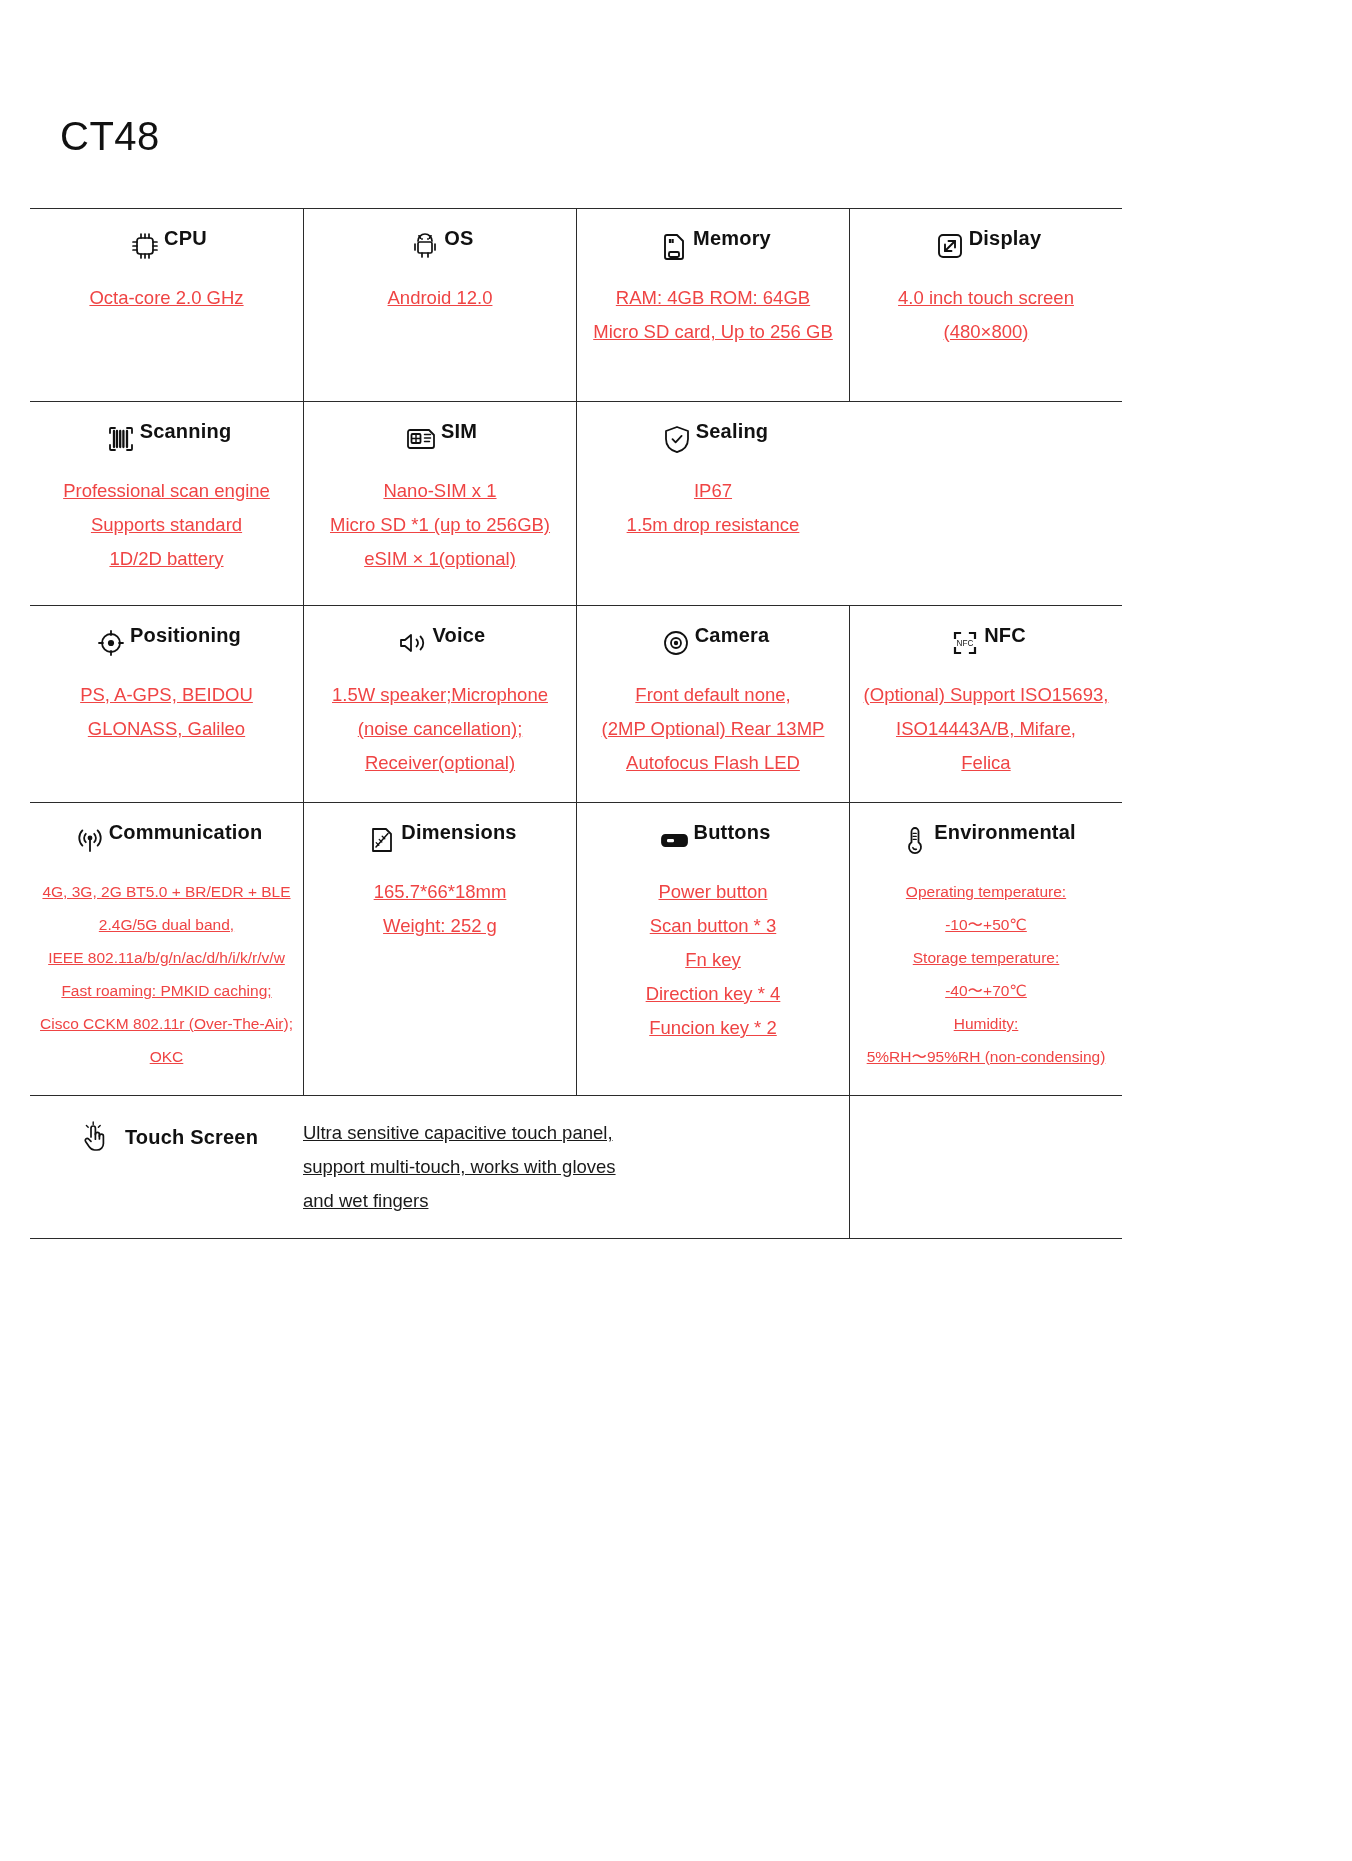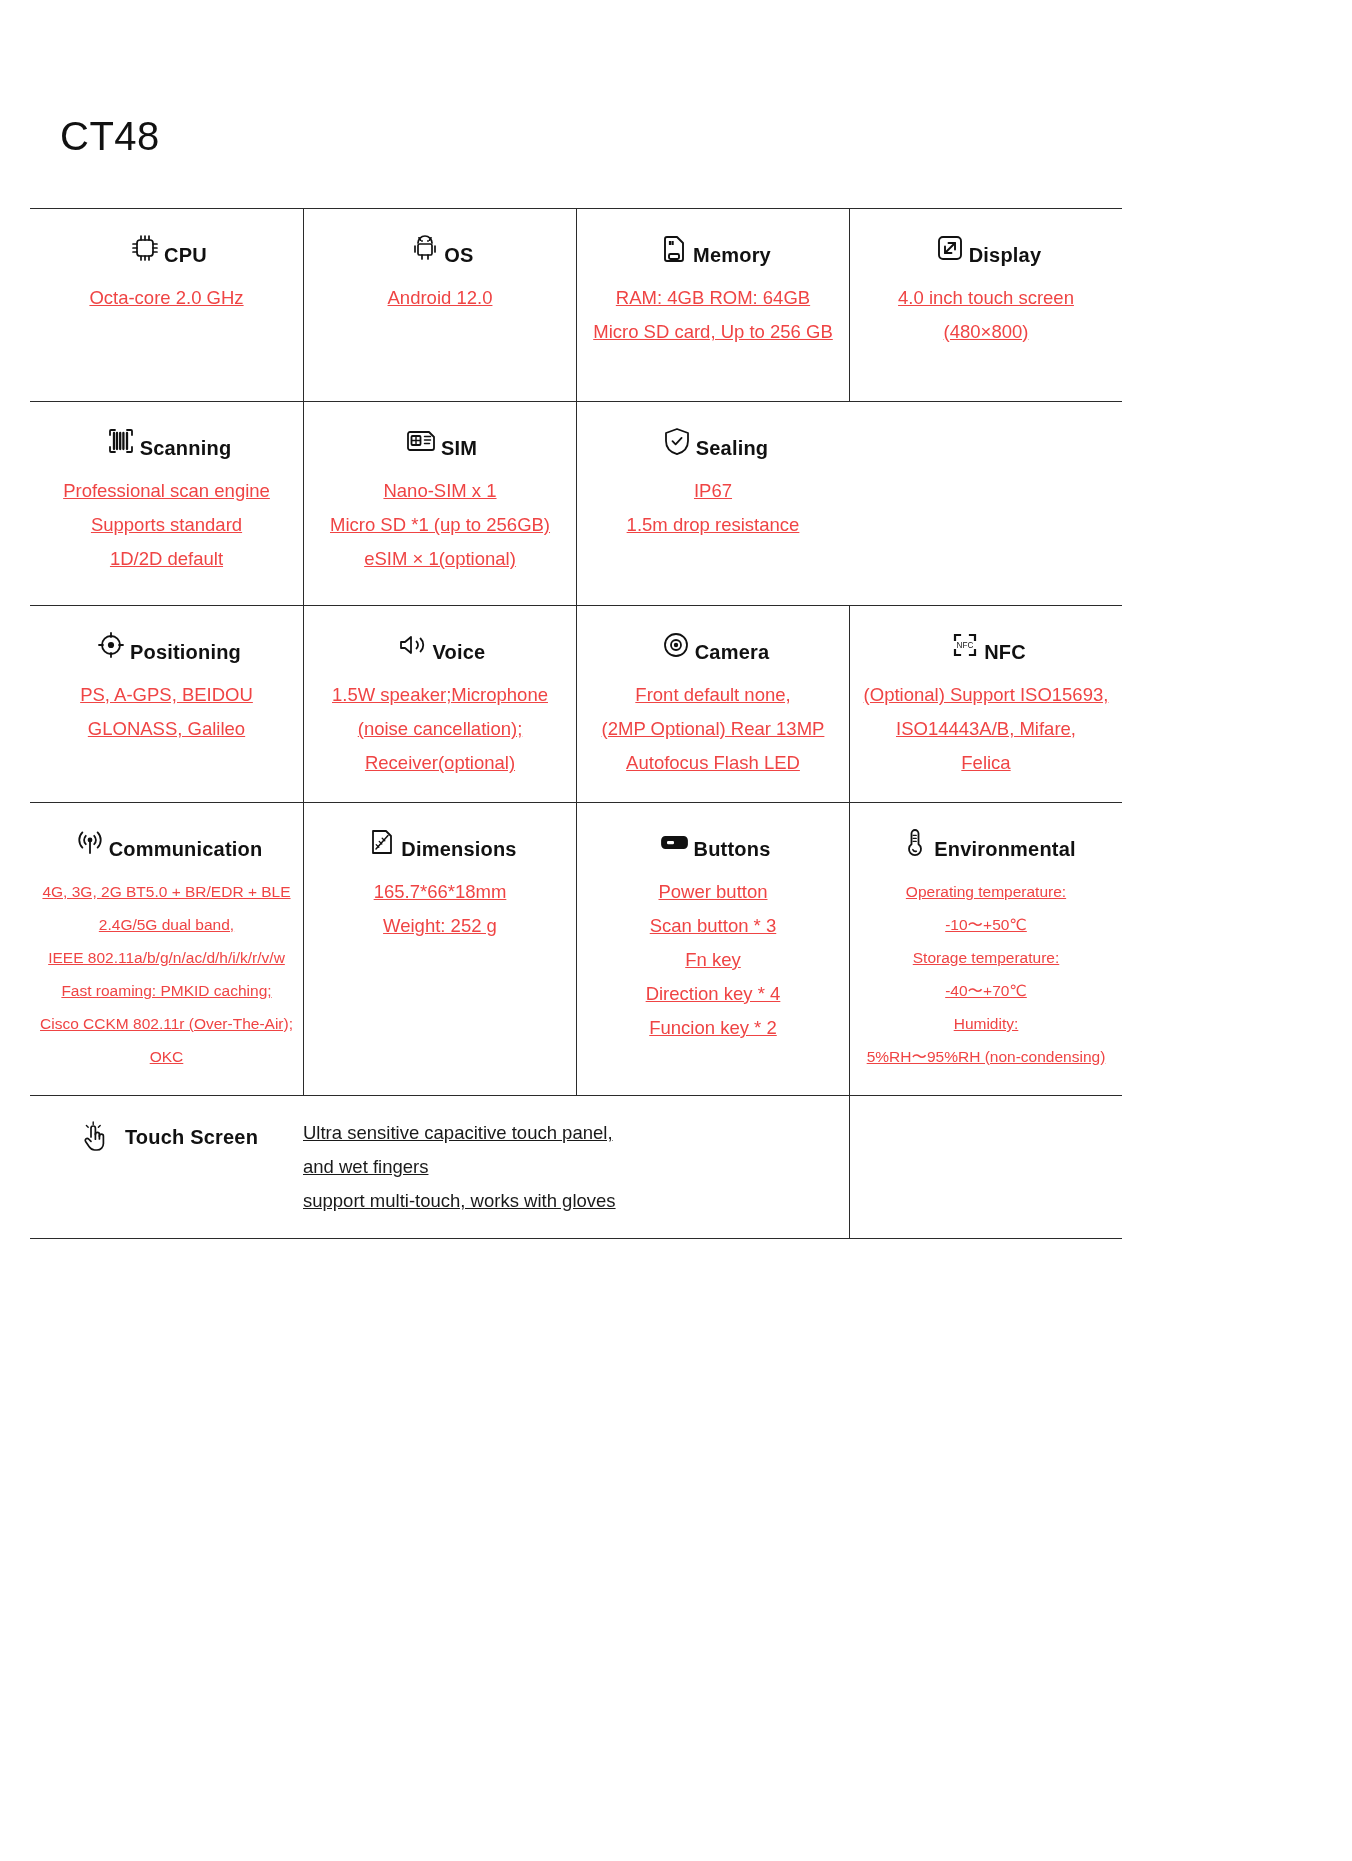--- a/index.html
+++ b/index.html
@@ -61,21 +61,21 @@
     flex-direction: column;
     align-items: center;
   }
   .cell.divider-left {
     border-left: 1px solid #2b2b2b;
   }
 
   
   .cell-head {
     display: flex;
-    align-items: flex-end;
+    align-items: flex-start;
     justify-content: center;
     gap: 0;
     min-height: 40px;
     margin-bottom: 14px;
   }
   .cell-title {
     font-size: 20px;
     font-weight: 700;
     color: #111;
     white-space: nowrap;
@@ -248,21 +248,21 @@
             <svg width="32" height="32" viewBox="0 0 32 32" fill="none" stroke="#111" stroke-width="1.8" stroke-linecap="round" stroke-linejoin="round">
               <path d="M10 5H6a1 1 0 0 0-1 1v4M22 5h4a1 1 0 0 1 1 1v4M10 27H6a1 1 0 0 1-1-1v-4M22 27h4a1 1 0 0 0 1-1v-4"></path>
               <path d="M9 8v16M12 8v16M15.2 8v16M18.4 8v16M22 8v16" stroke-width="2.3"></path>
             </svg>
           </span>
           <span class="cell-title">Scanning</span>
         </div>
         <div class="cell-body">
           <span class="ln">Professional scan engine</span>
           <span class="ln">Supports standard</span>
-          <span class="ln">1D/2D default</span>
+          <span class="ln">1D/2D battery</span>
         </div>
       </div>
 
       <div class="cell divider-left">
         <div class="cell-head">
           <span class="icn">
             <svg width="32" height="28" viewBox="0 0 32 28" fill="none" stroke="#111" stroke-width="1.8" stroke-linejoin="round">
               <path d="M4 5h19l5 5v11a2 2 0 0 1-2 2H4a2 2 0 0 1-2-2V7a2 2 0 0 1 2-2z"></path>
               <rect x="5.5" y="9" width="9" height="9" rx="1"></rect>
               <path d="M5.5 13.5h9M10 9v9" stroke-width="1.4"></path>
@@ -461,21 +461,21 @@
               <path d="M19.4 15.2a2 2 0 0 1 4 0v7.2c0 3.6-2.6 6.6-6.4 6.6h-2.4c-2.6 0-4-1.2-5.4-3.2l-3.6-5.2a2 2 0 0 1 3-2.6l2.4 2.4"></path>
               <path d="M8.2 6.2 6.4 4.4M13.2 3.4V1M18.4 6.2l1.8-1.8" stroke-width="1.4"></path>
             </svg>
           </span>
           <span class="cell-title">Touch Screen</span>
         </div>
       </div>
       <div class="touch-mid">
         <div class="touch-body">
           <span class="ln">Ultra sensitive capacitive touch panel,</span>
+          <span class="ln">support multi-touch, works with gloves</span>
           <span class="ln">and wet fingers</span>
-          <span class="ln">support multi-touch, works with gloves</span>
         </div>
       </div>
       <div class="touch-right"></div>
     </div>
 
   </div>
 </div>
 
 </body></html>

